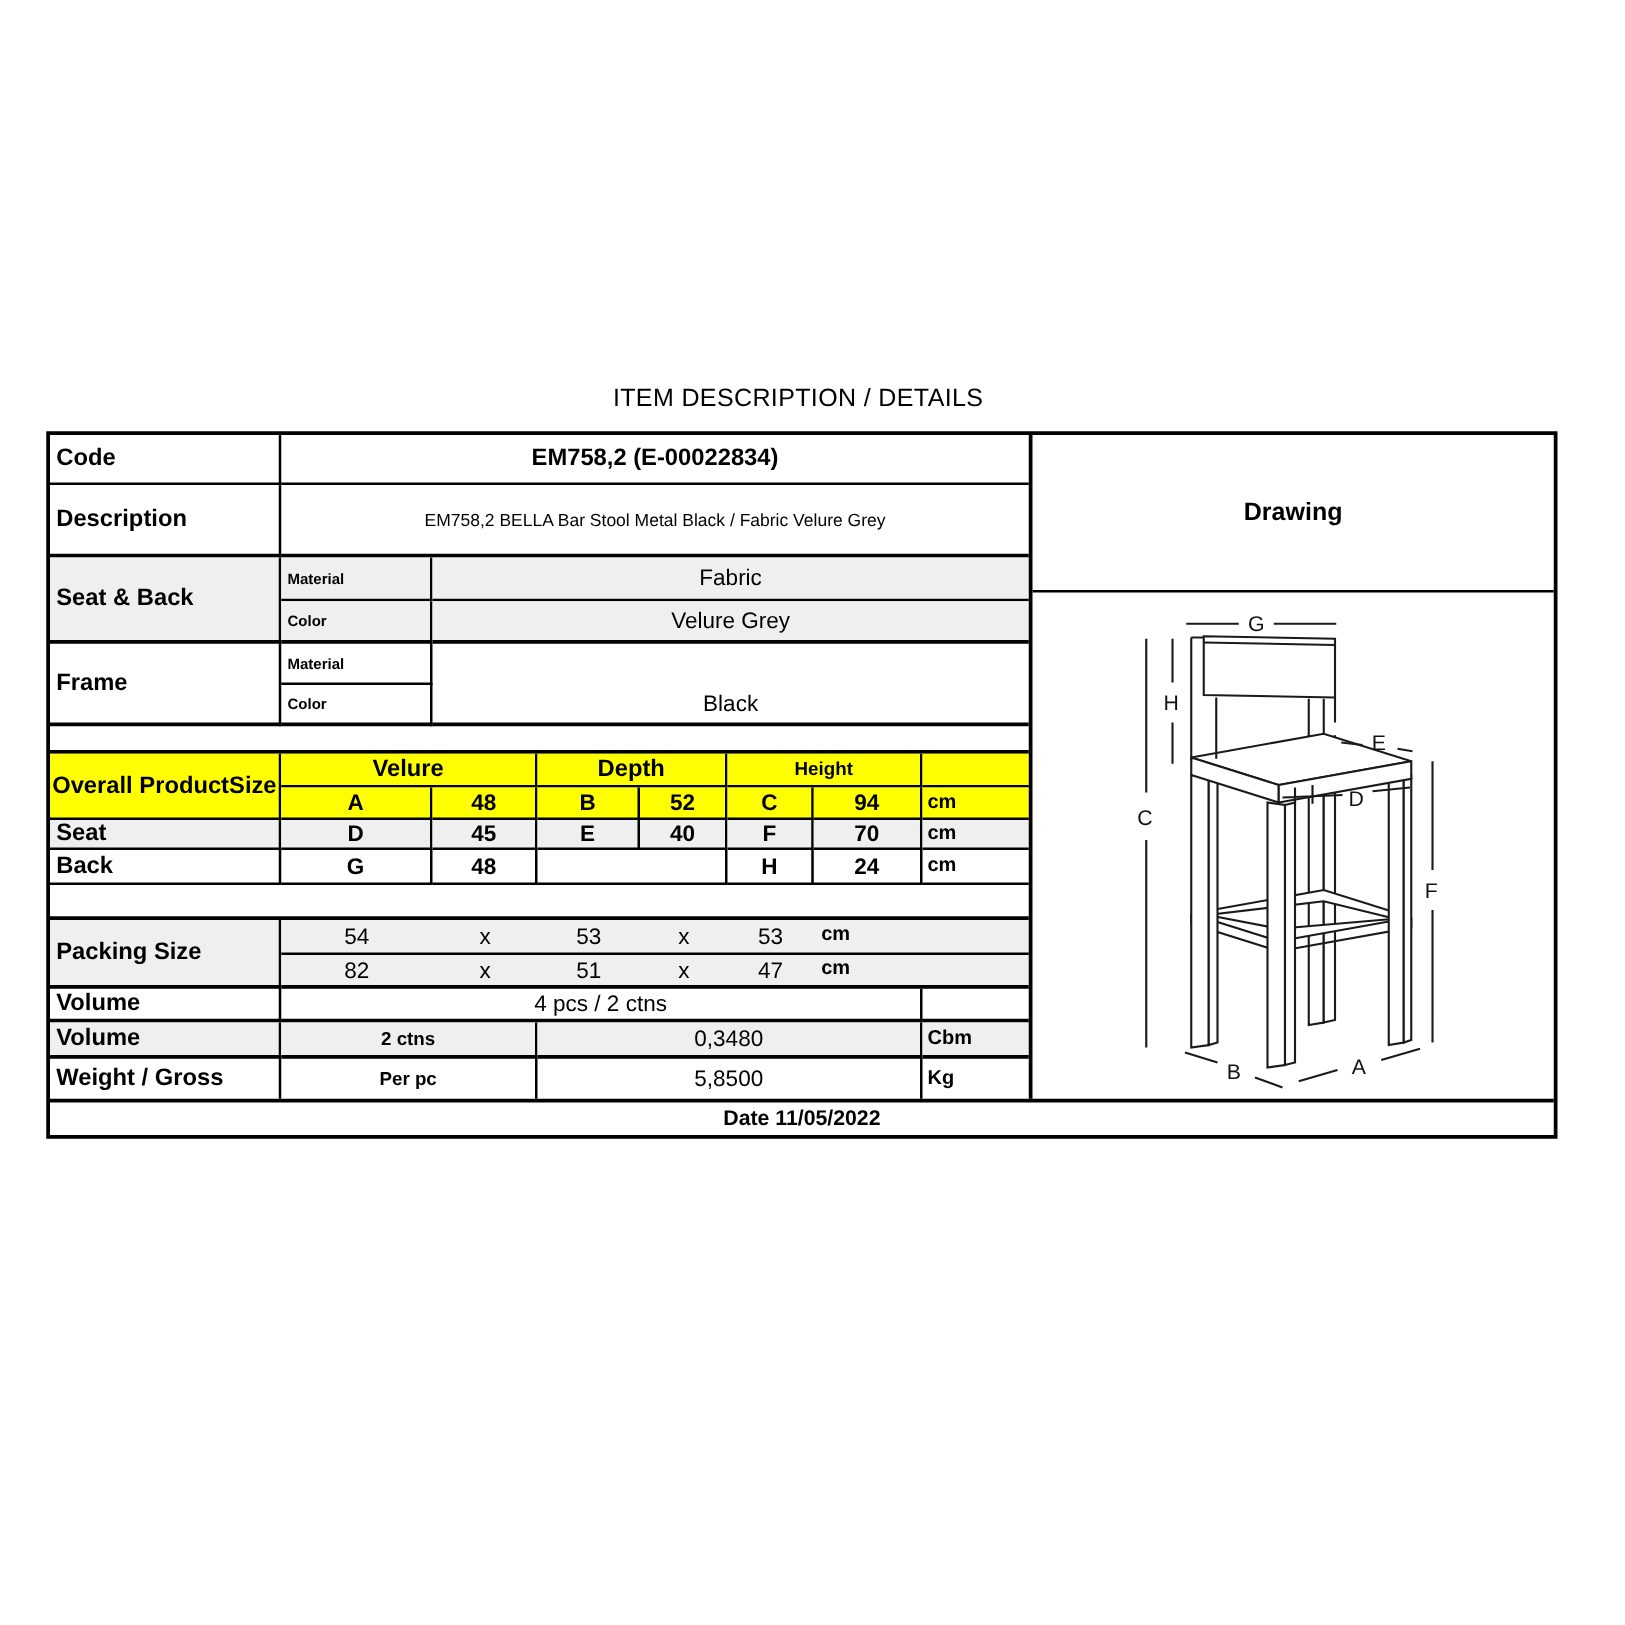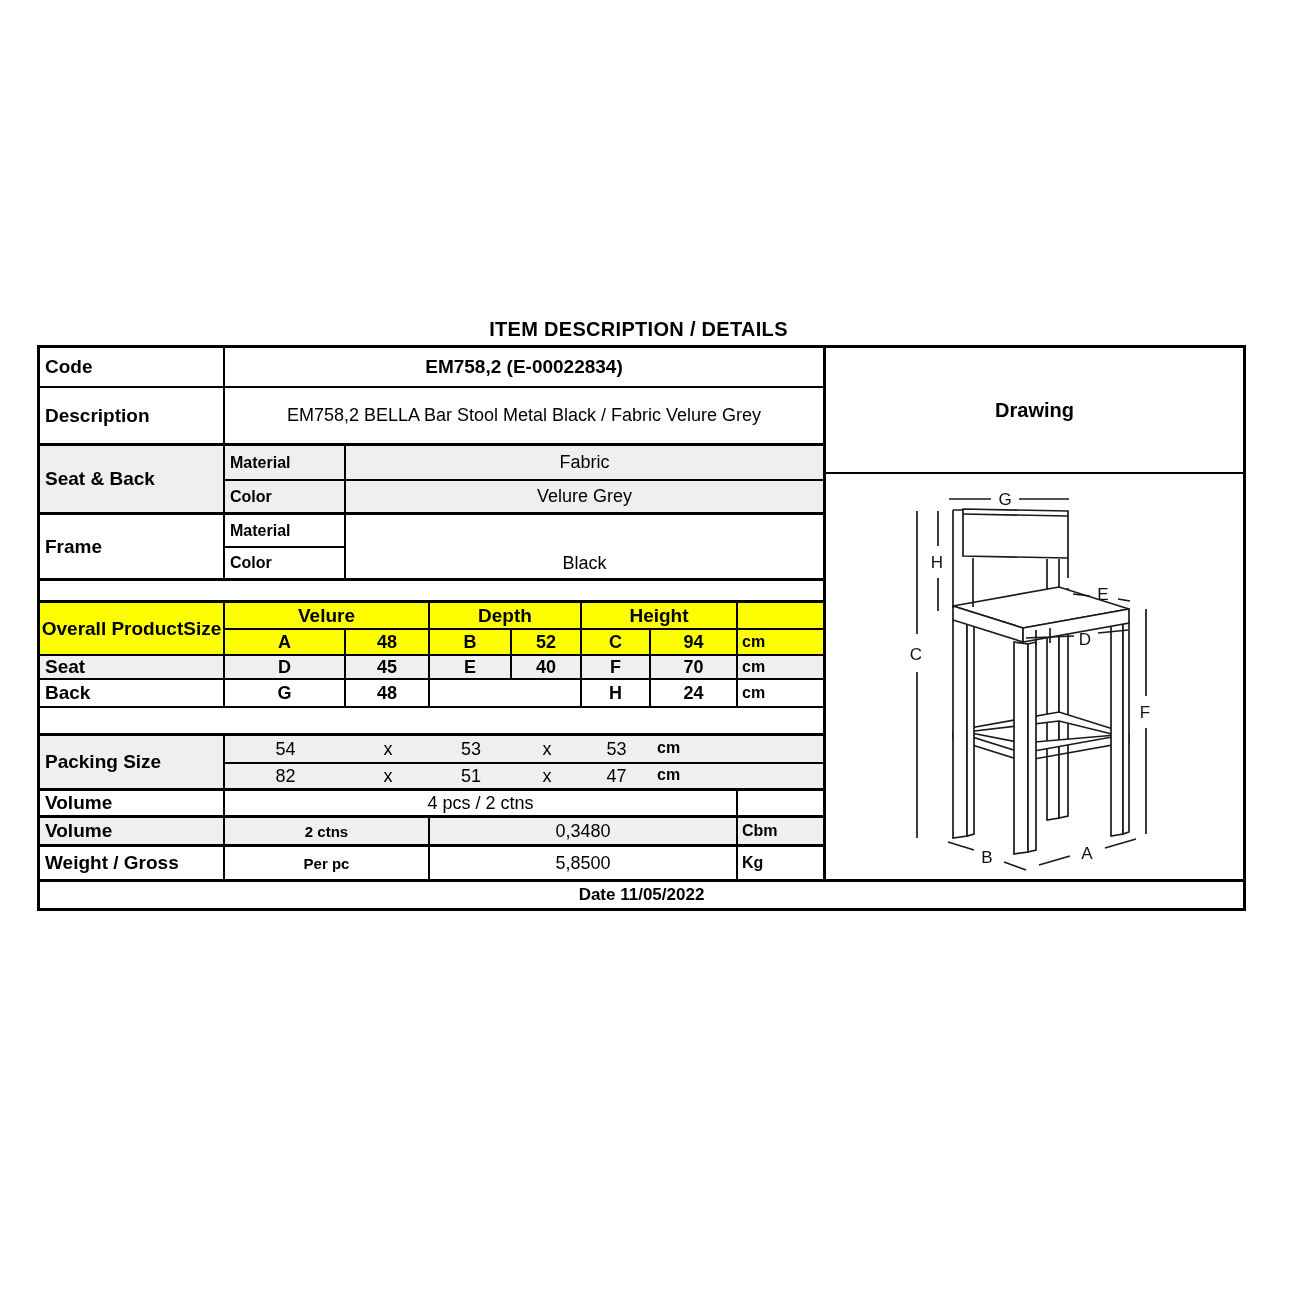--- a/index.html
+++ b/index.html
@@ -1,31 +1,31 @@
 <!DOCTYPE html>
 <html><head>
 <meta charset="utf-8">
 <style>
   html,body{margin:0;padding:0;background:#fff;}
   .page{position:relative;width:1300px;height:1300px;background:#fff;
         font-family:"Liberation Sans",sans-serif;color:#000;overflow:hidden;}
-  .doc-title{position:absolute;left:37px;top:313px;width:1203px;height:32px;
-        text-align:center;font-size:20px;font-weight:bold;line-height:32px;letter-spacing:.3px;}
+  .doc-title{position:absolute;left:37px;top:303px;width:1203px;height:32px;
+        text-align:center;font-size:20px;font-weight:normal;line-height:32px;letter-spacing:.3px;}
   .table-wrap{position:absolute;left:37px;top:345px;width:1203px;height:560px;
         border:3px solid #000;box-sizing:content-box;}
   .left-table{position:absolute;left:0;top:0;width:783px;height:531px;display:grid;
         grid-template-columns:185px 121px 84px 82px 70px 69px 87px 85px;
         grid-template-rows:40px 58px 35px 34px 33px 33px 22px 27px 26px 24px 28px 28px 28px 27px 27px 29px 32px;}
   .c{display:flex;align-items:center;border:0 solid #000;box-sizing:border-box;
         font-size:18px;white-space:nowrap;overflow:hidden;}
   .br{border-right-width:2px;}
   .bb{border-bottom-width:2px;}
   .bb3{border-bottom-width:3px;}
   .lab{font-weight:bold;font-size:19px;padding-left:5px;}
-  .sub{font-weight:bold;font-size:16px;padding-left:5px;}
+  .sub{font-weight:bold;font-size:12px;padding-left:5px;}
   .ctr{justify-content:center;text-align:center;}
   .b{font-weight:bold;}
   .small{font-size:15px;}
   .unit{font-weight:bold;font-size:16px;padding-left:4px;}
   .grey{background:#efefef;}
   .yel{background:#ffff00;}
   .two-line{justify-content:center;line-height:24px;font-weight:bold;font-size:19px;padding-left:0;}
   .ps-grid{display:grid;width:100%;grid-template-columns:121px 84px 82px 70px 69px 172px;}
   .ps-grid span{text-align:center;}
   .ps-grid .cmcell{text-align:left;padding-left:6px;font-weight:bold;font-size:16px;}
@@ -47,42 +47,42 @@
   <div class="doc-title">ITEM DESCRIPTION / DETAILS</div>
 
   <div class="table-wrap">
 
     <div class="left-table">
 
       <div class="c lab br bb" style="grid-area:1/1/2/2">Code</div>
       <div class="c ctr b bb" style="grid-area:1/2/2/9;font-size:19px">EM758,2 (E-00022834)</div>
 
       <div class="c lab br bb3" style="grid-area:2/1/3/2">Description</div>
-      <div class="c ctr bb3" style="grid-area:2/2/3/9;font-size:18px">EM758,2 BELLA Bar Stool Metal Black / Fabric Velure Grey</div>
+      <div class="c ctr bb3" style="grid-area:2/2/3/9;font-size:14px">EM758,2 BELLA Bar Stool Metal Black / Fabric Velure Grey</div>
 
       <div class="c lab br bb3 grey" style="grid-area:3/1/5/2">Seat &amp; Back</div>
       <div class="c sub br bb grey" style="grid-area:3/2/4/3">Material</div>
       <div class="c ctr bb grey" style="grid-area:3/3/4/9">Fabric</div>
       <div class="c sub br bb3 grey" style="grid-area:4/2/5/3">Color</div>
       <div class="c ctr bb3 grey" style="grid-area:4/3/5/9">Velure Grey</div>
 
       <div class="c lab br bb3" style="grid-area:5/1/7/2">Frame</div>
       <div class="c sub br bb" style="grid-area:5/2/6/3">Material</div>
       <div class="c sub br bb3" style="grid-area:6/2/7/3">Color</div>
       <div class="c ctr bb3" style="grid-area:6/3/7/9">Black</div>
 
       <div class="c bb3" style="grid-area:7/1/8/9"></div>
 
       <div class="c two-line br bb yel ctr" style="grid-area:8/1/10/2">
         <div>Overall Product</div>
         <div>Size</div>
       </div>
       <div class="c ctr b br bb yel" style="grid-area:8/2/9/4;font-size:19px">Velure</div>
       <div class="c ctr b br bb yel" style="grid-area:8/4/9/6;font-size:19px">Depth</div>
-      <div class="c ctr b br bb yel" style="grid-area:8/6/9/8;font-size:19px">Height</div>
+      <div class="c ctr b br bb yel" style="grid-area:8/6/9/8;font-size:15px">Height</div>
       <div class="c bb yel" style="grid-area:8/8/9/9"></div>
 
       <div class="c ctr b br bb yel" style="grid-area:9/2/10/3">A</div>
       <div class="c ctr b br bb yel" style="grid-area:9/3/10/4">48</div>
       <div class="c ctr b br bb yel" style="grid-area:9/4/10/5">B</div>
       <div class="c ctr b br bb yel" style="grid-area:9/5/10/6">52</div>
       <div class="c ctr b br bb yel" style="grid-area:9/6/10/7">C</div>
       <div class="c ctr b br bb yel" style="grid-area:9/7/10/8">94</div>
       <div class="c unit bb yel" style="grid-area:9/8/10/9">cm</div>
 

